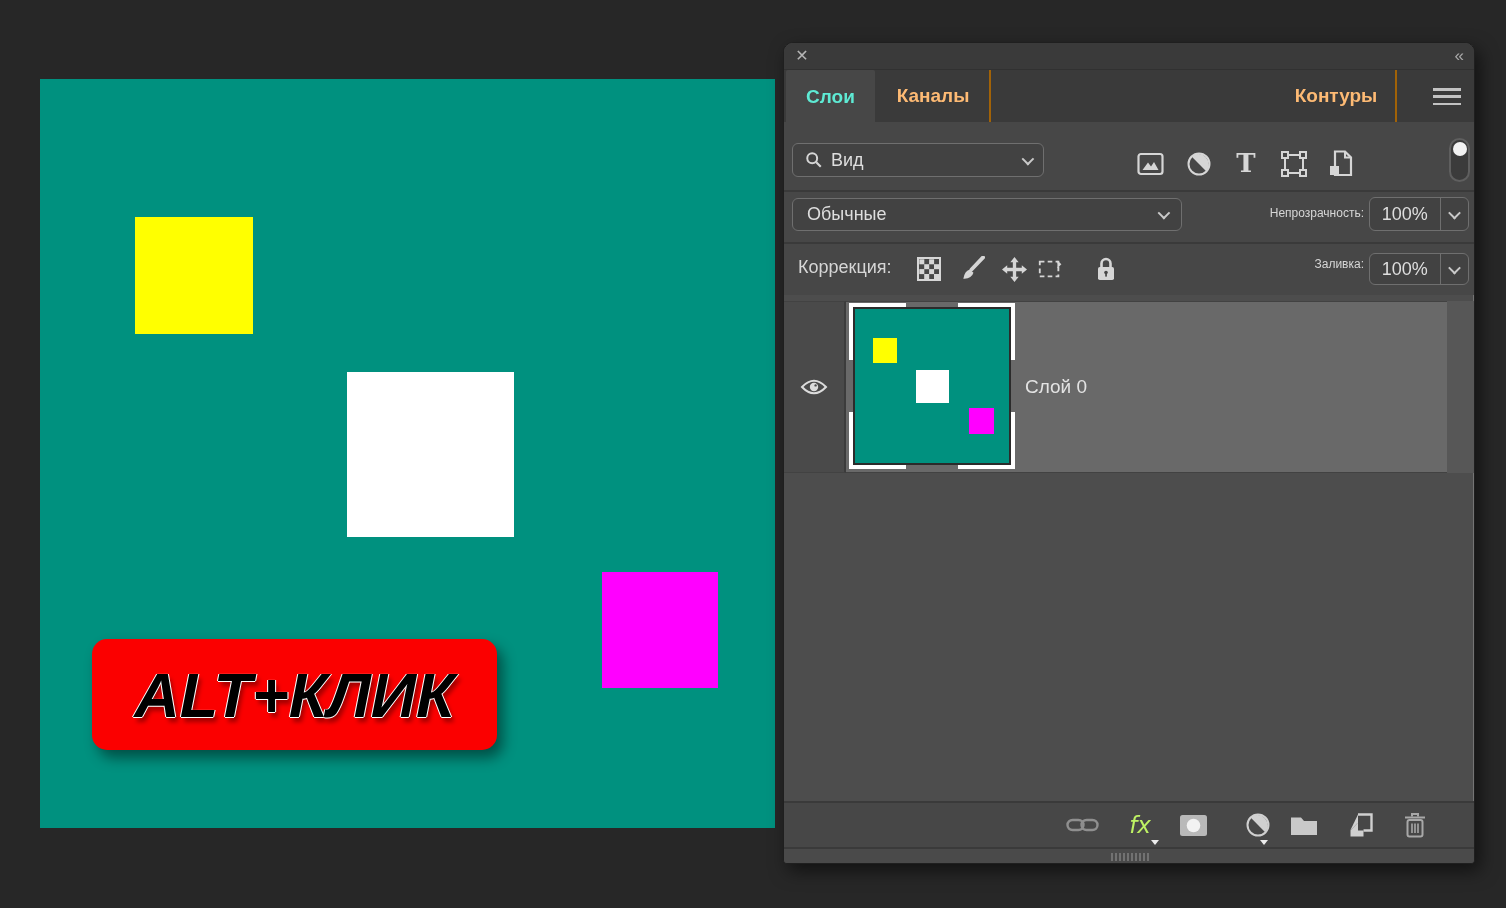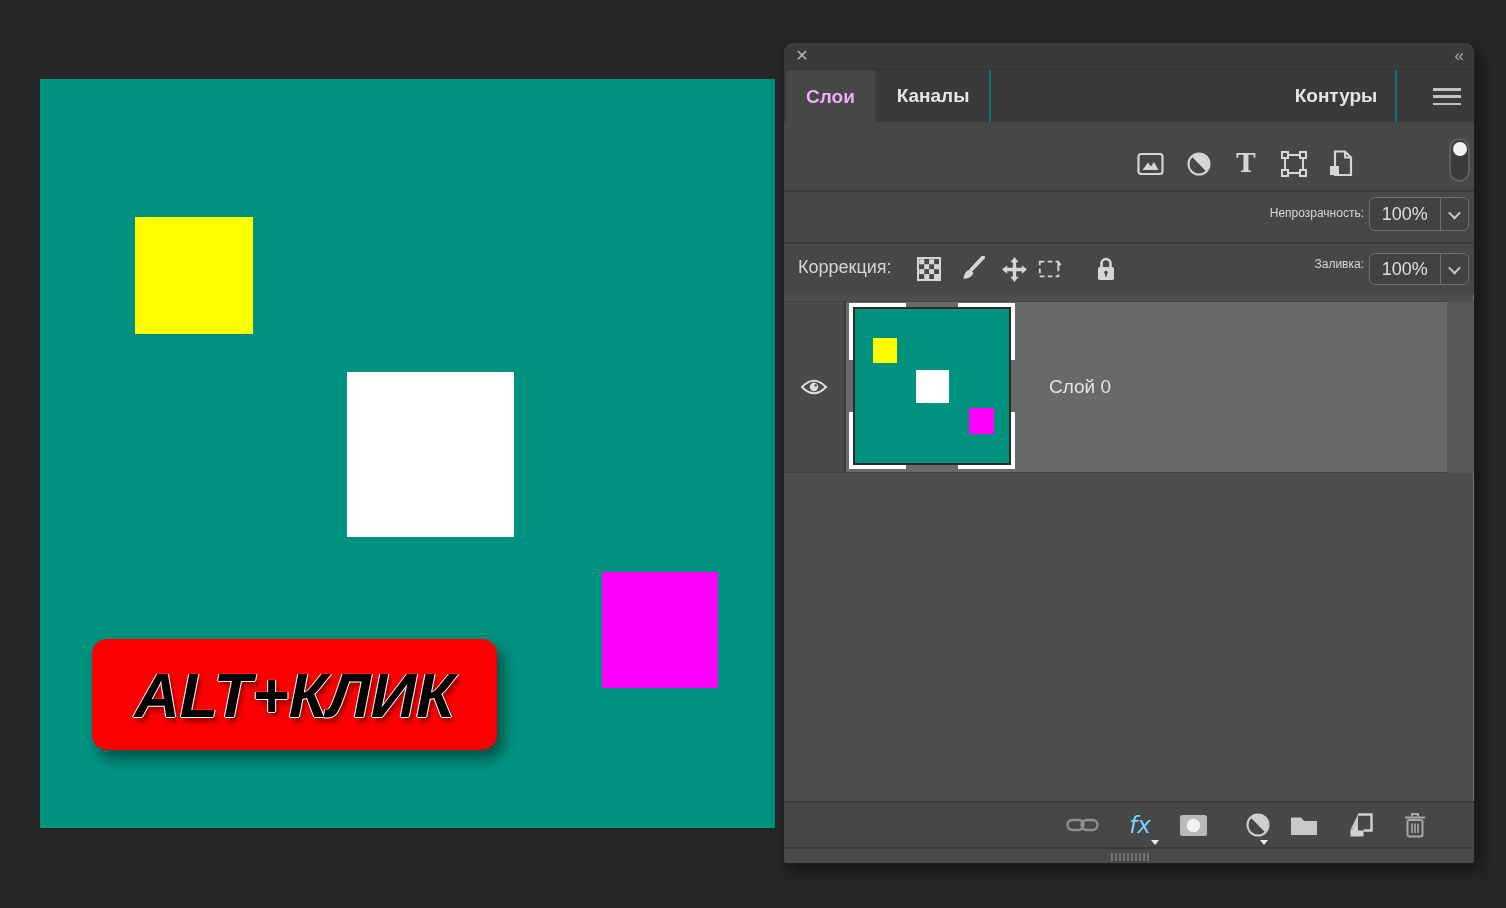--- a/index.html
+++ b/index.html
@@ -31,23 +31,23 @@
 
   .titlebar { position:absolute; left:0; top:0; width:100%; height:27px; background:#3a3a3a;
               border-bottom:1px solid #313131; }
   .close-x { position:absolute; left:10px; top:5px; width:16px; height:16px; color:#b5b5b5;
              font-size:16px; line-height:16px; text-align:center; cursor:default; }
   .collapse { position:absolute; right:9px; top:2px; color:#a9a9a9; font-size:17px;
               letter-spacing:1px; line-height:22px; }
 
   .tabrow { position:absolute; left:0; top:27px; width:100%; height:52px; background:#3a3a3a; }
   .tab { position:absolute; top:0; height:52px; display:flex; align-items:center;
-         justify-content:center; font-size:19px; font-weight:700; color:#e5e5e5;
-         background:#3a3a3a; border-right:2px solid #0f766e; }
-  .tab.active { background:#474747; color:#f0abfc; border-right:none;
+         justify-content:center; font-size:19px; font-weight:700; color:#fdba74;
+         background:#3a3a3a; border-right:2px solid #a16207; }
+  .tab.active { background:#474747; color:#5eead4; border-right:none;
                 border-radius:2px 2px 0 0; height:53px; z-index:2; }
   .tab-sloi   { left:2px;   width:89px;  }
   .tab-kanaly { left:93px;  width:114px; }
   .tab-svoistva { left:209px; width:134px; }
   .tab-korr   { left:345px; width:146px; }
   .tab-kontury{ left:493px; width:120px; }
   .hamburger { position:absolute; right:13px; top:18px; width:28px; height:17px;
                background:repeating-linear-gradient(#c2c2c2 0 3px, transparent 3px 7.5px);
                background-size:28px 17px; }
 
@@ -109,30 +109,30 @@
   .thumb .img { position:absolute; inset:0; border:2px solid #2b2b2b; background:#00917F; }
   .thumb .gap { position:absolute; background:#696969; }
   .gap-t { top:-4px; left:50%; transform:translateX(-50%); width:52px; height:4px; }
   .gap-b { bottom:-4px; left:50%; transform:translateX(-50%); width:52px; height:4px; }
   .gap-l { left:-4px; top:50%; transform:translateY(-50%); width:4px; height:52px; }
   .gap-r { right:-4px; top:50%; transform:translateY(-50%); width:4px; height:52px; }
   .msq { position:absolute; }
   .m-y { left:18px; top:29px; width:24px; height:25px; background:#FFFF00; }
   .m-w { left:61px; top:61px; width:33px; height:33px; background:#FFFFFF; }
   .m-m { left:114px; top:99px; width:25px; height:26px; background:#FF00FF; }
-  .layer-name { position:absolute; left:265px; top:0; height:100%; display:flex;
+  .layer-name { position:absolute; left:241px; top:0; height:100%; display:flex;
                 align-items:center; color:#e3e3e3; font-size:19px; }
 
   .toolbar { position:absolute; left:0; top:758px; width:100%; height:46px; background:#474747;
              border-top:2px solid #3a3a3a; }
   .tbtn { position:absolute; top:8px; width:38px; height:28px; display:flex;
           align-items:center; justify-content:center; }
   .tb-link { left:279px; } .tb-fx { left:337px; } .tb-mask { left:390px; }
   .tb-adj { left:455px; } .tb-folder { left:501px; } .tb-new { left:558px; } .tb-trash { left:612px; }
-  .fx-text { font-size:23px; font-style:italic; color:#7dd3fc; font-family:"DejaVu Sans", sans-serif; }
+  .fx-text { font-size:23px; font-style:italic; color:#bef264; font-family:"DejaVu Sans", sans-serif; }
   .tri { position:absolute; width:0; height:0; border-left:4px solid transparent;
          border-right:4px solid transparent; border-top:5px solid #ececec; top:37px; }
   .tri-fx { left:367px; } .tri-adj { left:476px; }
 
   .gripbar { position:absolute; left:0; top:804px; width:100%; height:16px; background:#4a4a4a;
              border-top:2px solid #3a3a3a; }
   .grip { position:absolute; left:327px; top:4px; width:38px; height:8px;
           background:repeating-linear-gradient(90deg, #717171 0 2px, transparent 2px 4px); }
 </style>
 </head>
@@ -164,20 +164,28 @@
         <div class="tab tab-kanaly">
             <span>Каналы</span>
           </div>
         <div class="tab tab-kontury">
             <span>Контуры</span>
           </div>
         <div class="hamburger"></div>
       </div>
 
       <div class="filter-row">
+        <div class="searchbox">
+          <svg width="18" height="18" viewBox="0 0 20 20">
+            <circle cx="8" cy="8" r="5.5" fill="none" stroke="#d6d6d6" stroke-width="2.2"></circle>
+            <line x1="12.5" y1="12.5" x2="17.5" y2="17.5" stroke="#d6d6d6" stroke-width="2.4"></line>
+          </svg>
+          <span class="label">Вид</span>
+          <span class="chev"></span>
+        </div>
 
         <div class="ficon f1">
           <svg width="27" height="24" viewBox="0 0 27 24">
             <rect x="1.5" y="2" width="24" height="20" rx="2.5" fill="none" stroke="#d6d6d6" stroke-width="2.2"></rect>
             <path d="M5.5 18 L11 10.5 L14 14.5 L17 10 L21.5 18 Z" fill="#d6d6d6"></path>
           </svg>
         </div>
         <div class="ficon f2">
           <svg width="24" height="24" viewBox="0 0 24 24">
             <circle cx="12" cy="12" r="10.5" fill="none" stroke="#d6d6d6" stroke-width="2"></circle>
@@ -206,20 +214,24 @@
           </svg>
         </div>
         <div class="toggle">
           <div class="knob"></div>
         </div>
       </div>
 
       <div class="sep sep1"></div>
 
       <div class="blend-row">
+        <div class="blendbox">
+          <span>Обычные</span>
+          <span class="chev"></span>
+        </div>
         <div class="rlabel op-label">Непрозрачность:</div>
         <div class="valuebox op-box">
           <div class="val">100%</div>
           <div class="div"></div>
           <div class="chevcell">
               <span class="chev"></span>
             </div>
         </div>
       </div>
 

